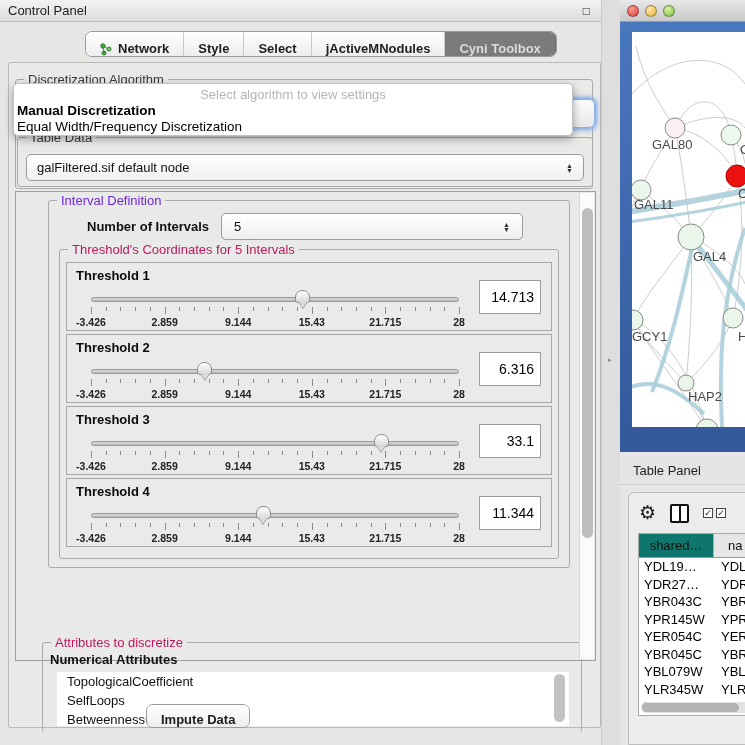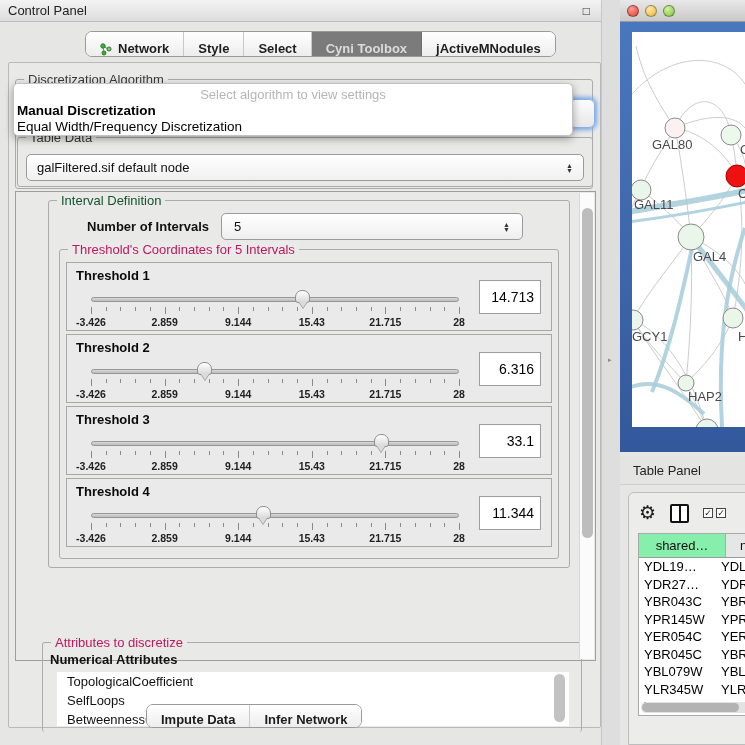--- a/index.html
+++ b/index.html
@@ -23,21 +23,21 @@
   .tab.selected { background:#7b7b7b; color:#dcdcdc; border-right:1px solid #6e6e6e; }
   .tab .ticon { margin-right:6px; display:inline-flex; }
 
   
   #cp-body { left:8px; top:62px; width:593px; height:666px; background:#e9e9e8;
     border:1px solid #b9b9b7; border-radius:2px; }
 
   .groupbox { position:absolute; border:1px solid #ababab; border-radius:3px; }
   .grouplabel { position:absolute; top:-8px; left:8px; background:#e9e9e8; padding:0 4px;
     font-size:13px; }
-  .g-green { color:#14532d; }
+  .g-green { color:#6d28d9; }
   .g-blue { color:#be185d; }
   .g-dark { color:#3a3a3a; }
 
   
   #combo-fragment { left:560px; top:36px; width:26px; height:29px; border-radius:6px;
     background:linear-gradient(#fdfdfd,#e7e7e7); border:1px solid #8ab0e8;
     box-shadow:0 0 4px 2px #7aa7e4; }
 
   
   #algo-popup { left:13px; top:83px; width:560px; height:53px; background:#ffffff;
@@ -126,21 +126,21 @@
   #gear-icon { font-size:19px; color:#1a1a1a; line-height:20px; }
   #cols-icon { width:19px; height:19px; border:2px solid #111; border-radius:2px; position:relative; background:#fff; }
   #cols-icon:after { content:""; position:absolute; left:7px; top:0; bottom:0; width:2px; background:#111; }
   .cbx { width:10px; height:10px; border:1.4px solid #444; background:#fff; font-size:9px;
     line-height:9px; color:#222; text-align:center; }
   .cbx-pair { display:flex; gap:3px; }
 
   #tp-table { left:9px; top:40px; right:0; height:183px; background:#fff; border:1px solid #a9a9a9; border-right:none; overflow:hidden; }
   #tp-head { display:flex; height:24px; border-bottom:1px solid #9a9a9a; }
   .th { font-size:13px; color:#111; display:flex; align-items:center; justify-content:center; }
-  .th.c1 { width:87px; background:#86efac; border-right:1px solid #8fb4c8; }
+  .th.c1 { width:75px; background:#0f766e; border-right:1px solid #8fb4c8; }
   .th.c2 { flex:1; background:#e6e6e6; justify-content:flex-start; padding-left:14px; }
   .tr { display:flex; height:17.5px; }
   .td { font-size:13px; color:#000; line-height:17.5px; white-space:nowrap; overflow:hidden; }
   .td.c1 { width:75px; padding-left:5px; }
   .td.c2 { flex:1; padding-left:7px; }
   #hscroll { position:absolute; left:2px; right:2px; bottom:2px; height:11px; background:#e3e3e3; border-radius:6px; }
   #hscroll-thumb { position:absolute; left:1px; top:1px; width:85%; height:9px; background:#b3b3b3; border-radius:5px; }
 
   svg text { font-family:"Liberation Sans", sans-serif; }
 </style>
@@ -166,25 +166,25 @@
         </svg>
       </span>
       <span>Network</span>
     </div>
     <div class="tab">
       <span>Style</span>
     </div>
     <div class="tab">
       <span>Select</span>
     </div>
+    <div class="tab">
+      <span>jActiveMNodules</span>
+    </div>
     <div class="tab selected">
       <span>Cyni Toolbox</span>
-    </div>
-    <div class="tab">
-      <span>jActiveMNodules</span>
     </div>
   </div>
 
 <div class="abs" id="cp-body">
 
   <div class="groupbox" id="grp-algo" style="left:6px; top:16px; width:578px; height:110px;">
     <span class="grouplabel g-dark">Discretization Algorithm</span>
   </div>
 
   <div class="abs" id="combo-fragment"></div>
@@ -411,23 +411,20 @@
     <div class="abs" id="vscroll-track">
       <div class="abs" id="vscroll-thumb"></div>
     </div>
   </div>
 
 </div>
 
 <div class="abs" id="bottom-tabs">
     <div class="tab">
       <span>Impute Data</span>
-    </div>
-    <div class="tab">
-      <span>Infer Network</span>
     </div>
   </div>
 
 <div class="abs" id="gutter"></div>
 <div class="abs" id="gutter-handle">▸</div>
 
 <div class="abs" id="net-window"></div>
 <div class="abs" id="net-titlebar">
   <span class="light red"></span>
   <span class="light yellow"></span>

